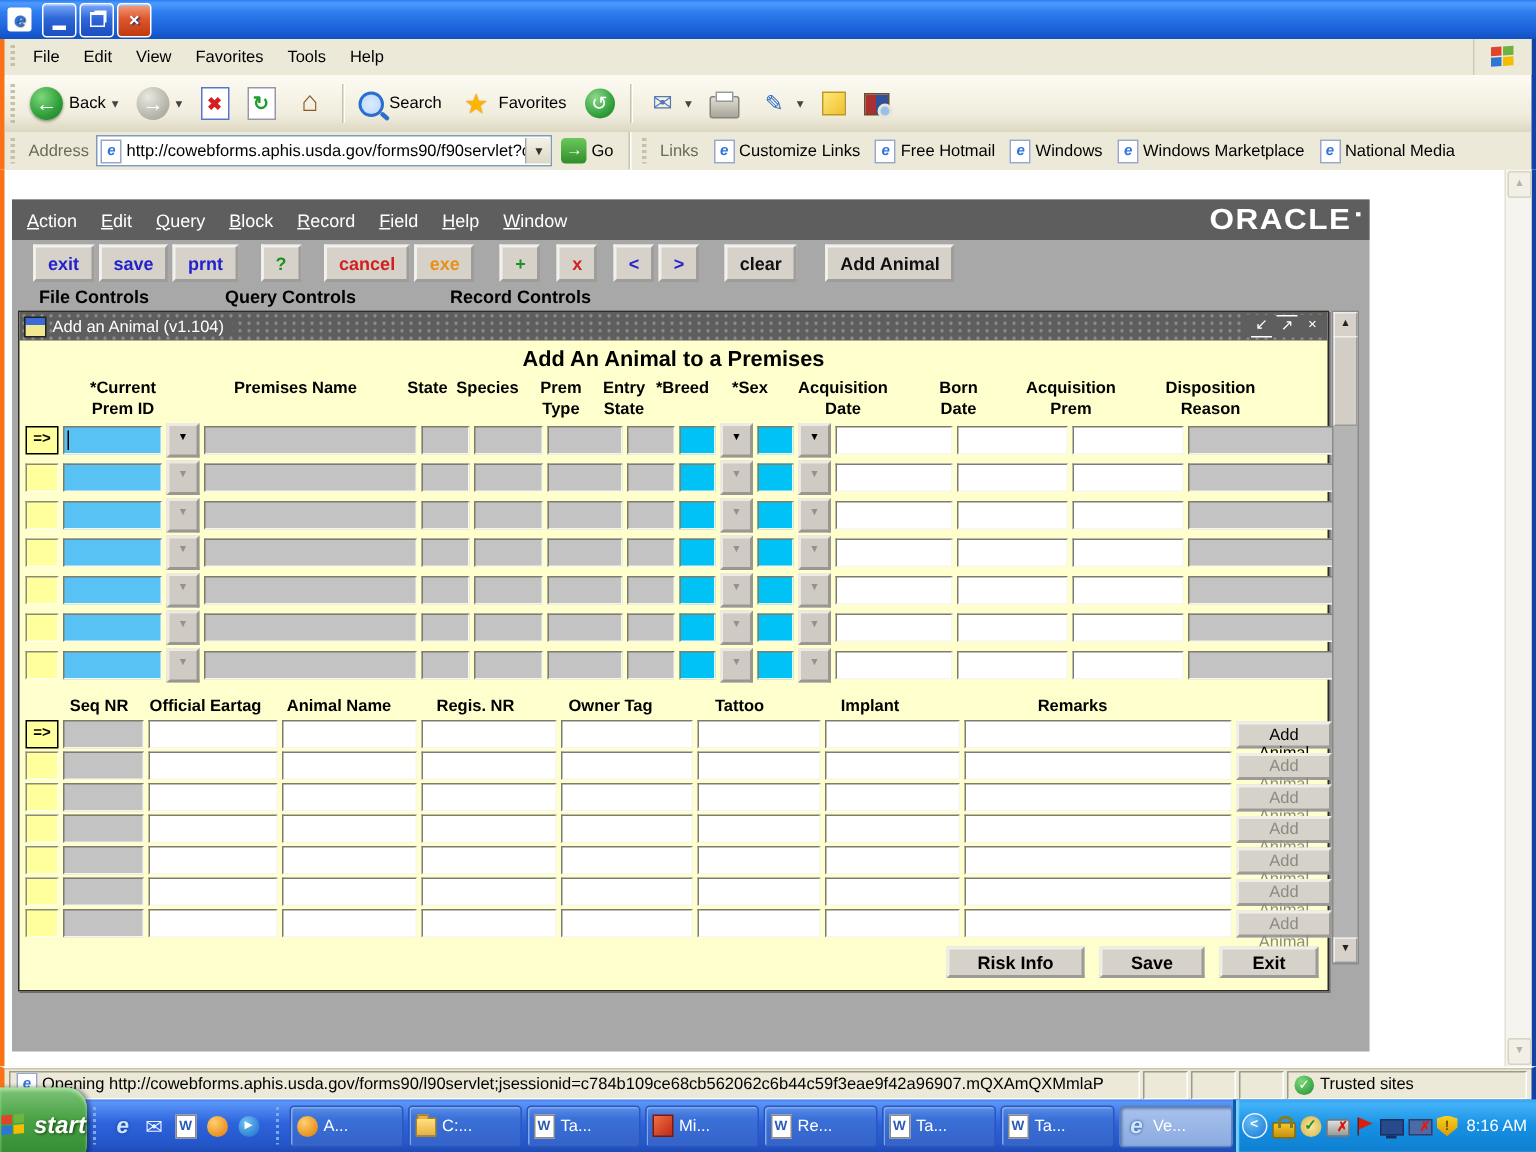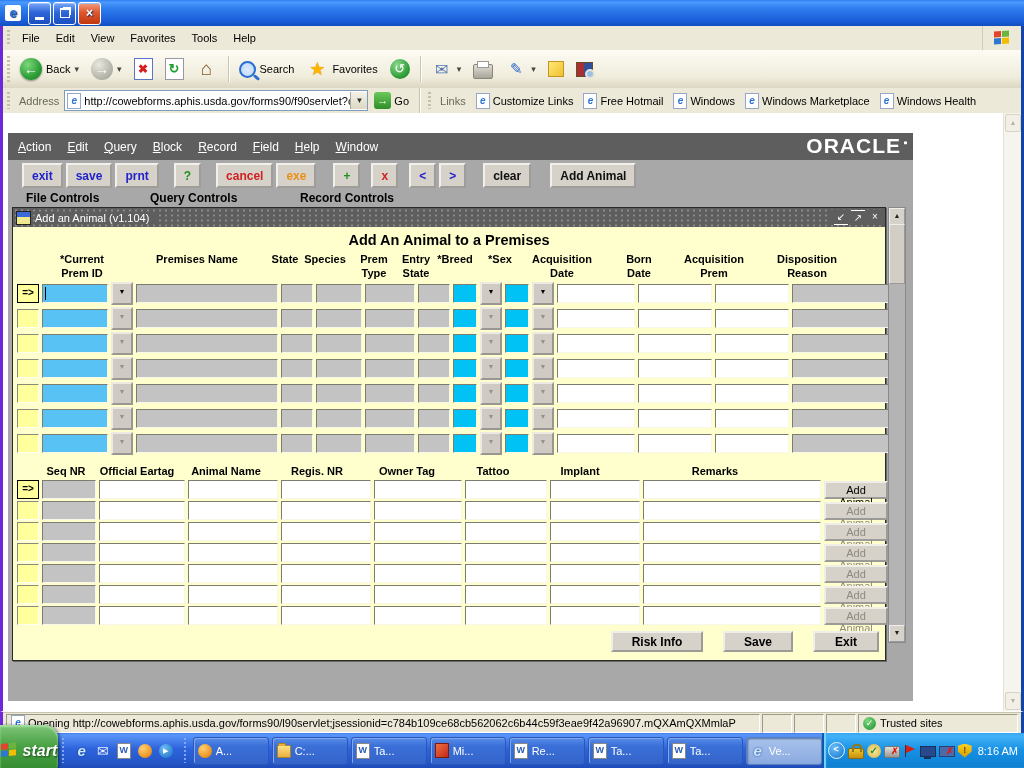--- a/index.html
+++ b/index.html
@@ -1,19 +1,19 @@
 <!DOCTYPE html>
 <html><head>
 <meta charset="utf-8">
 <style>
   html,body{margin:0;padding:0;}
   body{font-family:"Liberation Sans",sans-serif;font-size:11px;-webkit-font-smoothing:none;}
   #screen{position:relative;width:1024px;height:768px;overflow:hidden;background:#fff;}
   .band{position:absolute;left:0;right:0;}
-  .xp-edge{border-left:3px solid #6d28d9;border-right:3px solid #1244A8;}
+  .xp-edge{border-left:3px solid #f97316;border-right:3px solid #1244A8;}
 
   
   .titlebar{top:0;height:26px;background:linear-gradient(180deg,#2A7CF0 0%,#4D9BFF 8%,#2F7FEF 30%,#1A5DD8 80%,#1150C0 100%);display:flex;align-items:center;padding:0 5px;color:#fff;font-weight:bold;font-size:12.5px;text-shadow:1px 1px 1px #103070;}
   .tb-ie-ico{width:16px;height:16px;background:#fff;border-radius:2px;color:#2E74D8;font-style:italic;font-weight:bold;font-size:13px;line-height:15px;text-align:center;margin-right:5px;}
   .titlebar .title-text{flex:1;white-space:nowrap;overflow:hidden;}
   .win-btn{width:21px;height:21px;margin-left:2px;border:1px solid #fff;border-radius:3px;display:flex;align-items:center;justify-content:center;color:#fff;font-weight:bold;font-size:12px;background:linear-gradient(180deg,#7AA8F8,#2E66D8 45%,#1A4DC0);box-shadow:inset 0 1px 0 #9CC0FF;}
   .win-btn.close{background:linear-gradient(180deg,#F0A080,#E0572E 45%,#C03810);}
   .win-btn .min-glyph{display:block;width:9px;height:3px;background:#fff;margin-top:10px;}
   .win-btn .restore-glyph{display:block;width:8px;height:7px;border:1px solid #fff;border-top:2px solid #fff;box-shadow:2px -2px 0 -1px #fff;}
 
@@ -97,21 +97,21 @@
   .grid-row{display:flex;gap:3px;margin-bottom:2px;align-items:center;}
   .ind{width:20px;height:17px;background:#FFFF9C;border:1px solid;border-color:#8A8A7A #FFFFF4 #FFFFF4 #8A8A7A;font-weight:bold;font-size:10px;text-align:center;line-height:16px;flex:none;}
   .ind.active{border:1px solid #000;}
   .fld{height:17px;border:1px solid;border-color:#7D7D6F #F7F7EA #F7F7EA #7D7D6F;flex:none;position:relative;}
   .f-blue{background:#58C2F5;} .f-cyan{background:#00C2F5;} .f-gray{background:#C3C3C3;} .f-white{background:#FFFFFF;}
   .caret{position:absolute;left:2px;top:2px;width:1px;height:13px;background:#000;}
   .dd{width:18px;height:19px;background:#CFCBC4;border:2px outset #EEEAE2;font-size:7px;text-align:center;line-height:15px;color:#000;flex:none;}
   .dd.dim{color:#96928A;}
   .row-btn{width:64px;height:18px;background:#D6D2CA;border:2px outset #F0EEE8;font-family:"Liberation Sans",sans-serif;font-size:11px;color:#000;flex:none;}
   .row-btn.dim{color:#8E8A80;}
-  .footer-buttons{display:flex;justify-content:flex-end;gap:20px;margin-top:6px;padding-right:2px;}
+  .footer-buttons{display:flex;justify-content:flex-end;gap:10px;margin-top:6px;padding-right:2px;}
   .foot-btn{height:21px;background:#D6D2CA;border:2px outset #F0EEE8;font-family:"Liberation Sans",sans-serif;font-weight:bold;font-size:12px;}
 
   
   .fw-scrollbar{position:absolute;left:880px;top:74px;width:16px;height:434px;background:#B4B4B4;border:1px solid #8A8A8A;}
   .fw-sb-btn{position:absolute;left:0;width:14px;height:15px;background:#D6D2CA;border:1px outset #EEE;font-size:7px;text-align:center;line-height:14px;color:#222;}
   .fw-sb-btn.up{top:0;} .fw-sb-btn.down{bottom:0;}
   .fw-sb-thumb{position:absolute;left:0;top:16px;width:14px;height:58px;background:#D2CEC6;border:1px outset #EEE;}
 
   
   .ora-statusbar{position:absolute;left:4px;top:534px;width:888px;height:18px;background:#7A7A78;border-top:1px solid #9C9C9A;border-bottom:1px solid #55554F;border-radius:8px 0 0 8px;display:flex;align-items:center;color:#fff;font-size:11px;overflow:hidden;}
@@ -277,21 +277,21 @@
         <span class="link-item">
           <span class="ie-page-icon">e</span>
           <span>Windows</span>
         </span>
         <span class="link-item">
           <span class="ie-page-icon">e</span>
           <span>Windows Marketplace</span>
         </span>
         <span class="link-item">
           <span class="ie-page-icon">e</span>
-          <span>Windows Health</span>
+          <span>National Media</span>
         </span>
       </span>
   </div>
 
   <div class="band page xp-edge">
     <div class="page-inner">
 
       <div class="applet">
         <div class="ora-menubar">
           <span id="ora-menu" style="display:flex">

